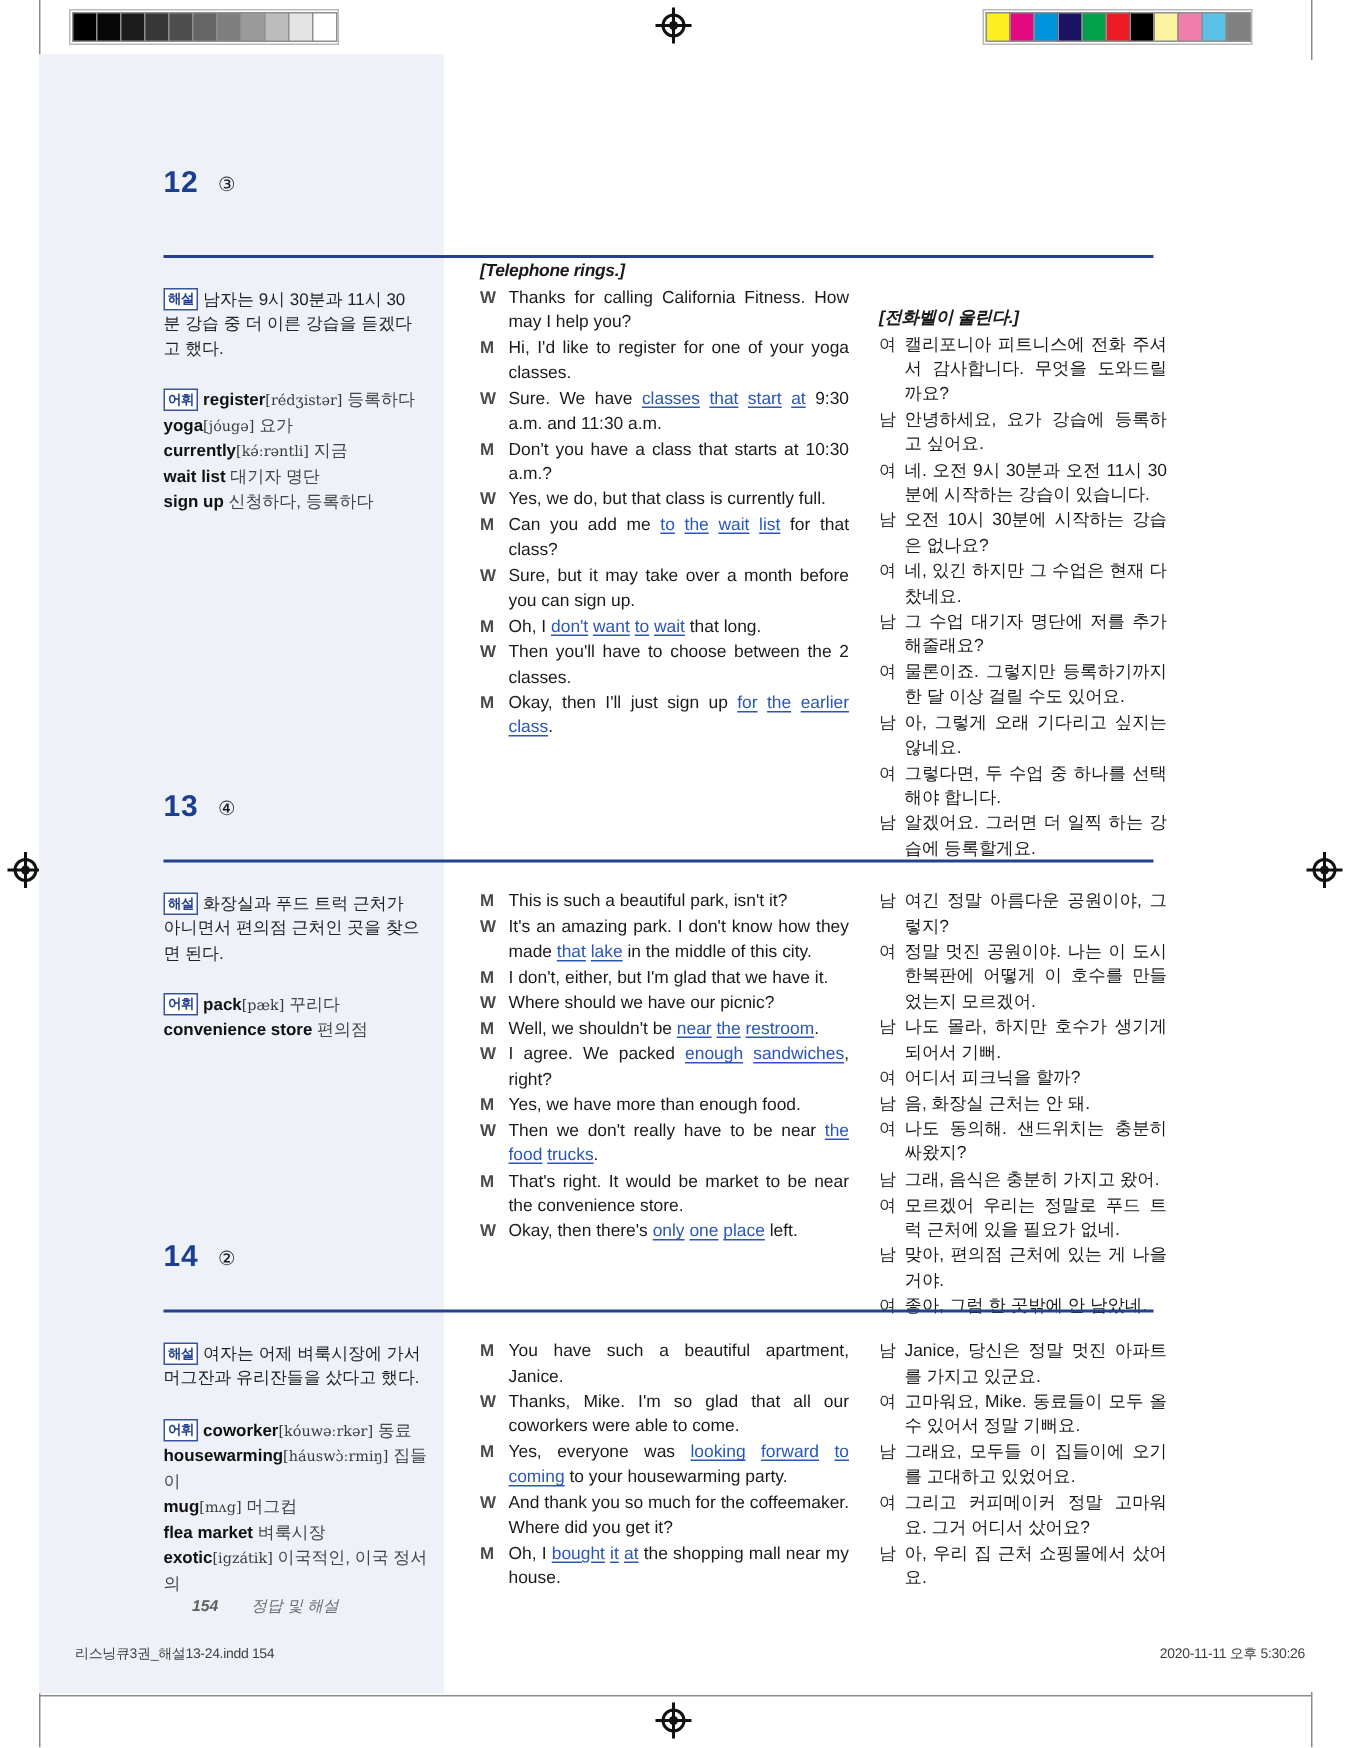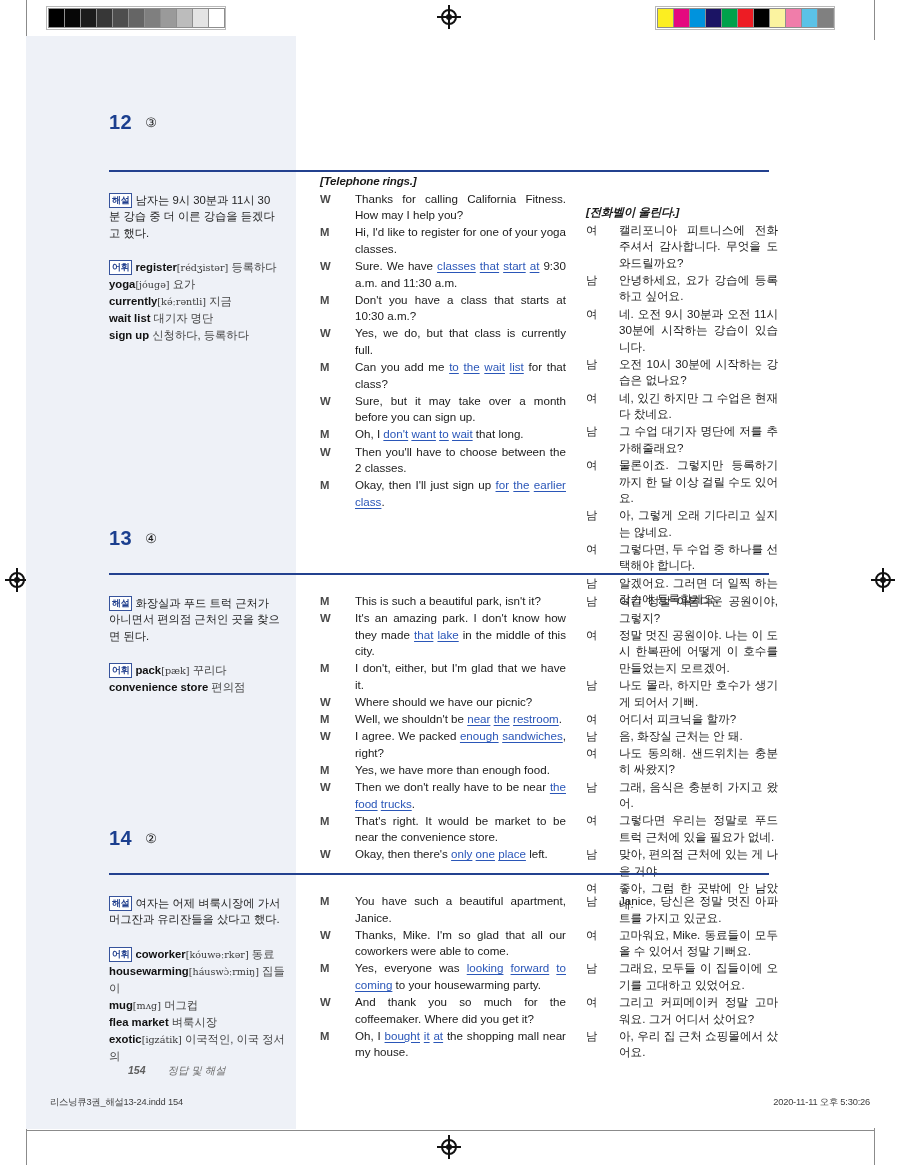--- a/index.html
+++ b/index.html
@@ -72,21 +72,21 @@
   .vocab .kr { color:#444; }
 
   
   .dlg { position: absolute; font-size: 11.6px; line-height: 16.6px; color:#1a1a1a; }
   .dlg-en { left: 320px; width: 246px; text-align: justify; }
   .dlg-ko { left: 586px; width: 192px; text-align: justify; }
   .stage { font-style: italic; font-weight: 600; margin-bottom: 1px; display:block; letter-spacing:-0.2px; }
   .line { display: flex; margin-bottom: 0.5px; }
   .spk { flex: 0 0 19px; font-weight: bold; color:#4a4a4a; font-size: 11.3px; }
   .spk-ko { flex: 0 0 17px; font-weight: normal; color:#2a2a2a; font-size: 11.3px; }
-  .utt { flex: 1; text-align: justify; text-align-last: left; margin-left: 16px; }
+  .utt { flex: 1; text-align: justify; text-align-last: left; }
   .utt u { color: #2a56b8; text-decoration: underline; text-underline-offset: 1.5px; }
 
   
   .pagefoot { position: absolute; left: 128px; top: 1028px; font-size: 10.5px; color:#6c6c6c;font-style:italic; }
   .pagefoot .pn { font-weight: bold; margin-right: 22px; color:#5e5e5e; }
 
   
   .slug { position:absolute; top: 1096px; font-size: 9.3px; color:#3d3d3d; letter-spacing:-0.2px; }
   .slug-left { left: 50px; }
   .slug-right { right: 30px; }
@@ -320,21 +320,21 @@
             <div class="line">
               <span class="spk-ko">여</span>
               <span class="utt">나도 동의해. 샌드위치는 충분히 싸왔지?</span>
             </div>
             <div class="line">
               <span class="spk-ko">남</span>
               <span class="utt">그래, 음식은 충분히 가지고 왔어.</span>
             </div>
             <div class="line">
               <span class="spk-ko">여</span>
-              <span class="utt">그렇다면 우리는 정말로 푸드 트럭 근처에 있을 필요가 없네.</span>
+              <span class="utt">모르겠어 우리는 정말로 푸드 트럭 근처에 있을 필요가 없네.</span>
             </div>
             <div class="line">
               <span class="spk-ko">남</span>
               <span class="utt">맞아, 편의점 근처에 있는 게 나을 거야.</span>
             </div>
             <div class="line">
               <span class="spk-ko">여</span>
               <span class="utt">좋아, 그럼 한 곳밖에 안 남았네.</span>
             </div>
           </div>

